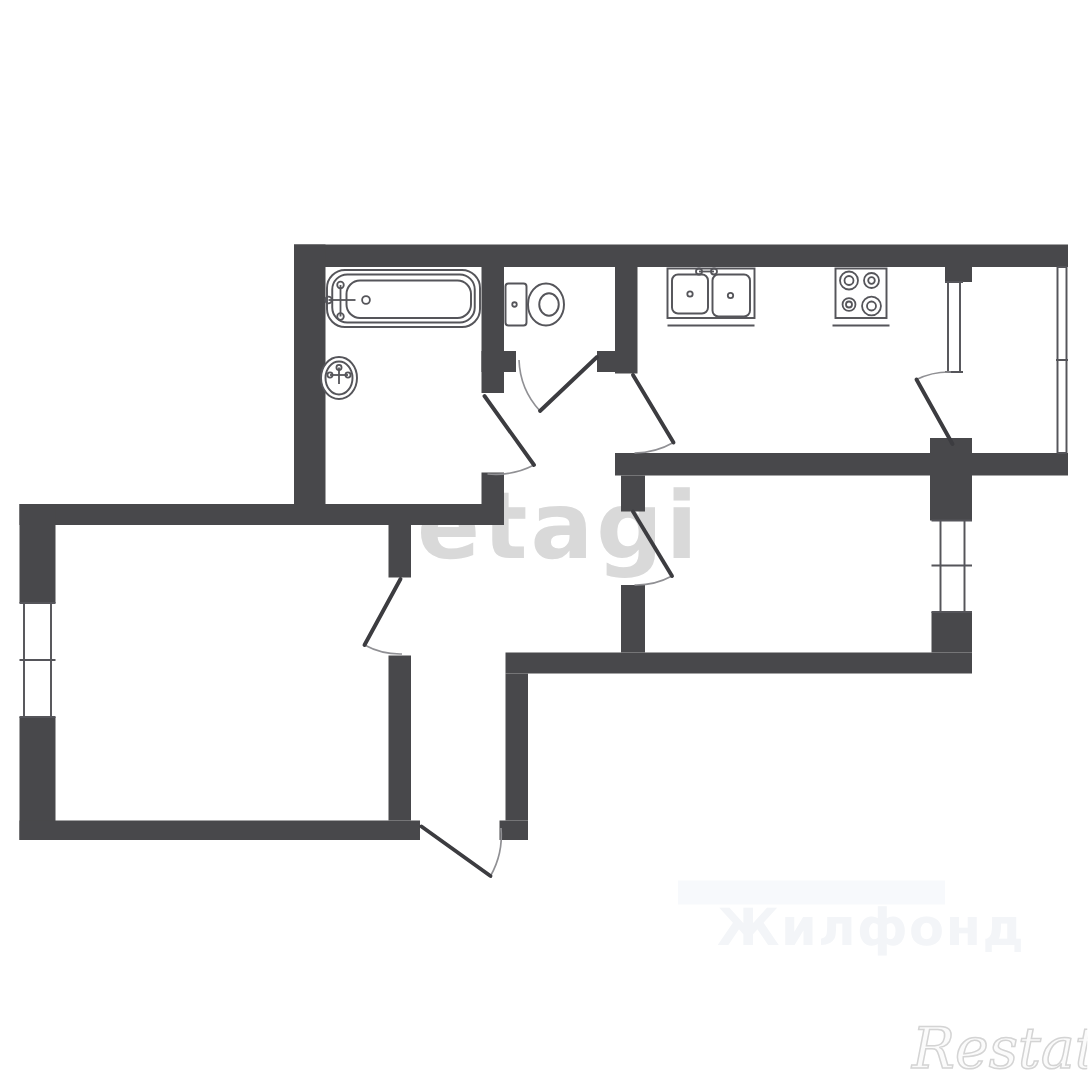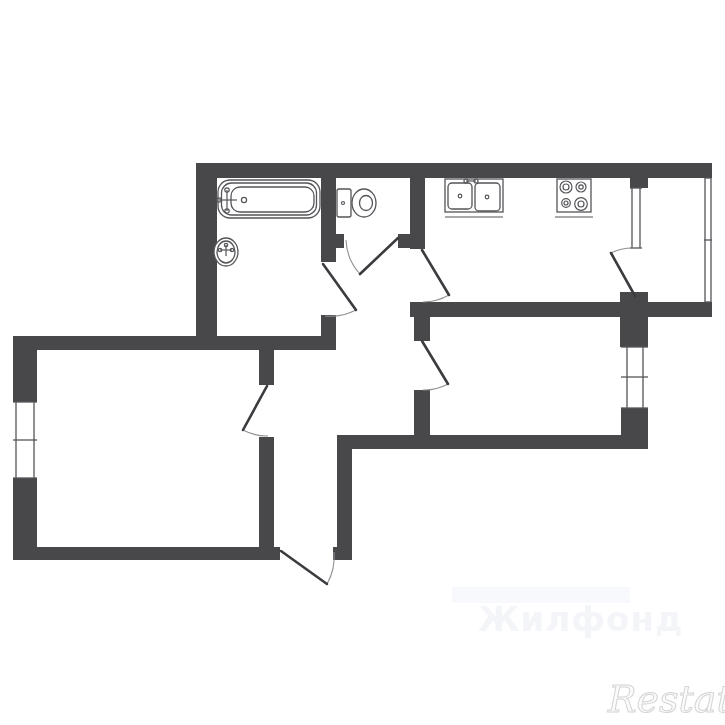--- a/index.html
+++ b/index.html
@@ -12,20 +12,21 @@
             letter-spacing:1px;line-height:1;user-select:none;}
   .wm-logo{position:absolute;left:608px;top:680px;font-size:38px;line-height:1;
            font-family:"DejaVu Serif","Liberation Serif",serif;font-style:italic;
            -webkit-text-stroke:1px #d4d4d4;user-select:none;}
   svg#plan{position:absolute;left:0;top:0;}
 </style>
 </head>
 <body>
 
 <div class="stage">
+  <div class="wm-center" style="color: rgb(217, 217, 217);">etagi</div>
   <div class="wm-band" style="background: rgb(247, 249, 252);"></div>
   <div class="wm-faint" style="color: rgb(243, 245, 248);">Жилфонд</div>
   <div class="wm-logo" style="color: rgb(251, 251, 251);">Restate</div>
   <svg id="plan" width="725" height="725" viewBox="0 0 725 725">
       <rect x="196" y="163" width="516" height="15" fill="#48484b"></rect>
       <rect x="196" y="163" width="21" height="187" fill="#48484b"></rect>
       <rect x="321" y="178" width="15" height="84" fill="#48484b"></rect>
       <rect x="321" y="315" width="15" height="21" fill="#48484b"></rect>
       <rect x="321" y="234" width="23" height="14" fill="#48484b"></rect>
       <rect x="398" y="234" width="12" height="14" fill="#48484b"></rect>

